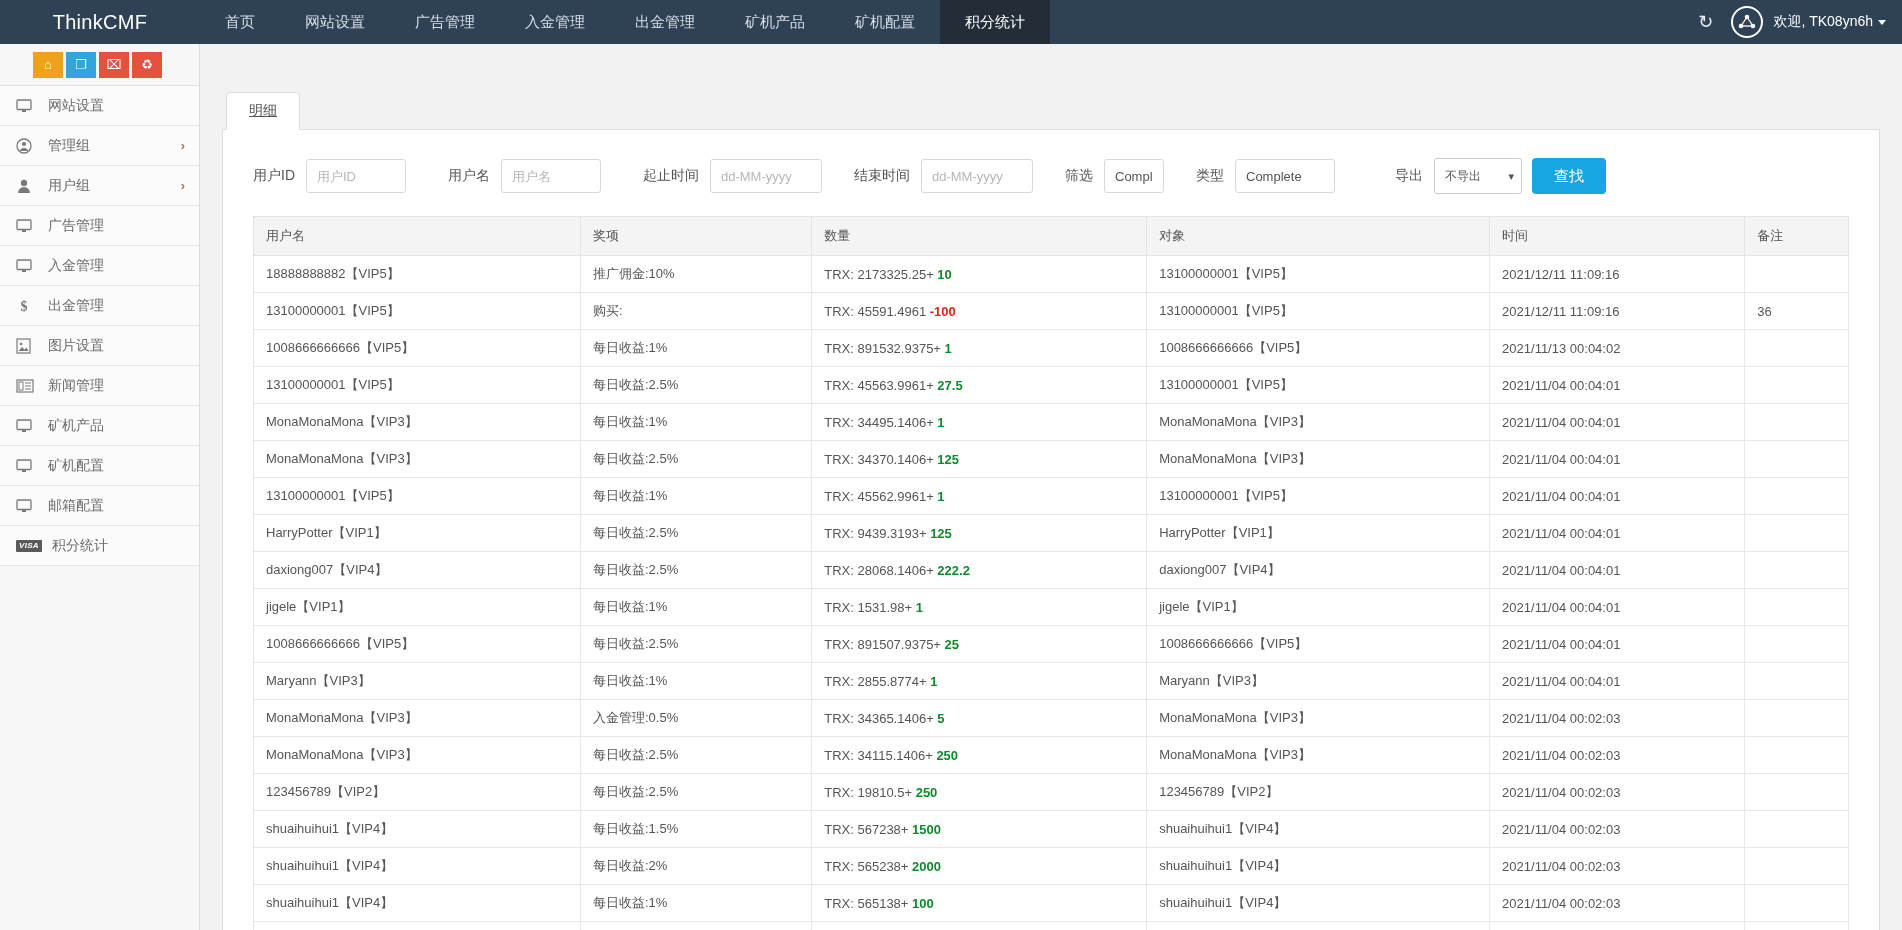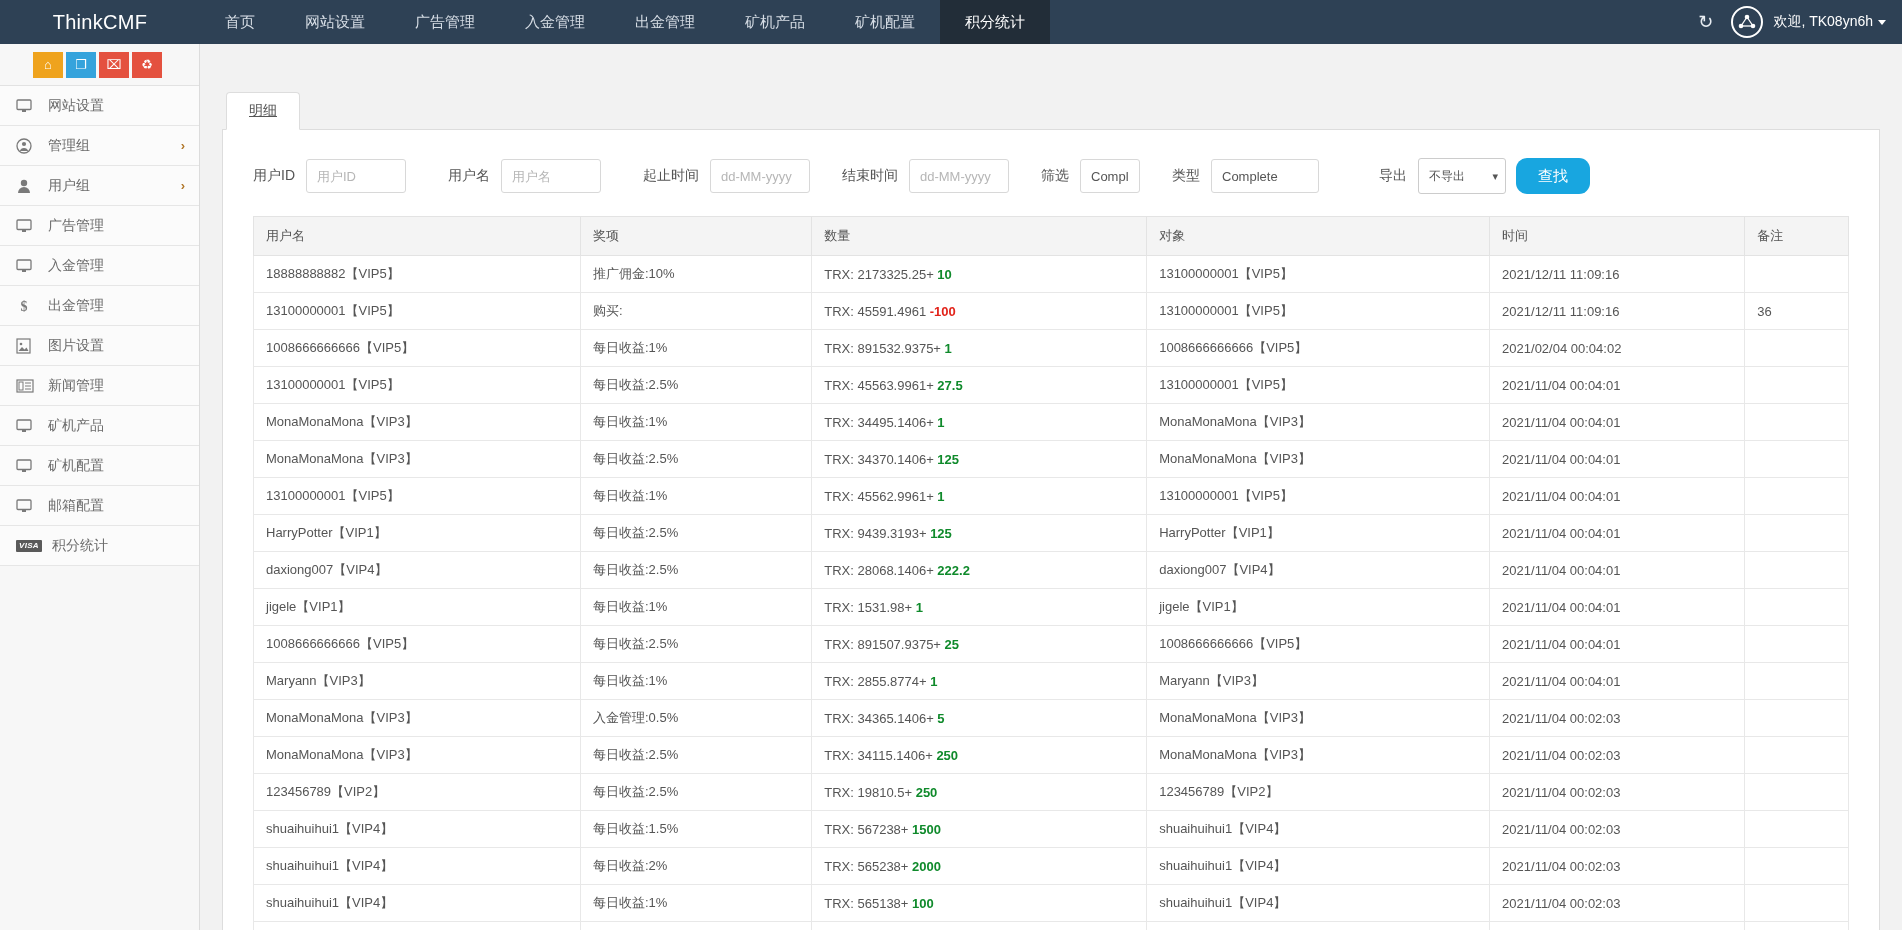--- a/index.html
+++ b/index.html
@@ -192,23 +192,23 @@
     padding: 0 10px;
     font-size: 13px;
     color: #555;
     background: #fff;
     font-family: "Liberation Sans", sans-serif;
     outline: none;
   }
   .finput::placeholder { color: #b6b6b6; }
   .w-userid { width: 100px; }
   .w-username { width: 100px; }
-  .w-date { width: 100px; }
+  .w-date { width: 112px; }
   .w-small { width: 60px; }
-  .w-type { width: 108px; }
+  .w-type { width: 100px; }
   .gap-lg { width: 42px; }
   .gap-md { width: 32px; }
   .gap-xl { width: 60px; }
   .fselect {
     appearance: none;
     -webkit-appearance: none;
     border: 1px solid #cccccc;
     border-radius: 3px;
     height: 36px;
     width: 88px;
@@ -224,21 +224,21 @@
   .select-caret {
     position: absolute; right: 8px; top: 50%;
     transform: translateY(-50%);
     pointer-events: none;
     color: #555; font-size: 11px; line-height: 1;
   }
   .btn-search {
     background: #18a6e0;
     color: #ffffff;
     border: none;
-    border-radius: 11px;
+    border-radius: 4px;
     height: 36px;
     padding: 0 22px;
     font-size: 15px;
     cursor: pointer;
     font-family: "Liberation Sans", sans-serif;
     margin-left: 10px;
   }
 
   
   .table-wrap { padding: 0 30px; }
@@ -519,21 +519,21 @@
                   <td>TRX: 45591.4961 <span class="neg">-100</span></td>
                   <td>13100000001【VIP5】</td>
                   <td>2021/12/11 11:09:16</td>
                   <td>36</td>
                 </tr>
                 <tr>
                   <td>1008666666666【VIP5】</td>
                   <td>每日收益:1%</td>
                   <td>TRX: 891532.9375+ <span class="pos">1</span></td>
                   <td>1008666666666【VIP5】</td>
-                  <td>2021/02/04 00:04:02</td>
+                  <td>2021/11/13 00:04:02</td>
                   <td></td>
                 </tr>
                 <tr>
                   <td>13100000001【VIP5】</td>
                   <td>每日收益:2.5%</td>
                   <td>TRX: 45563.9961+ <span class="pos">27.5</span></td>
                   <td>13100000001【VIP5】</td>
                   <td>2021/11/04 00:04:01</td>
                   <td></td>
                 </tr>

